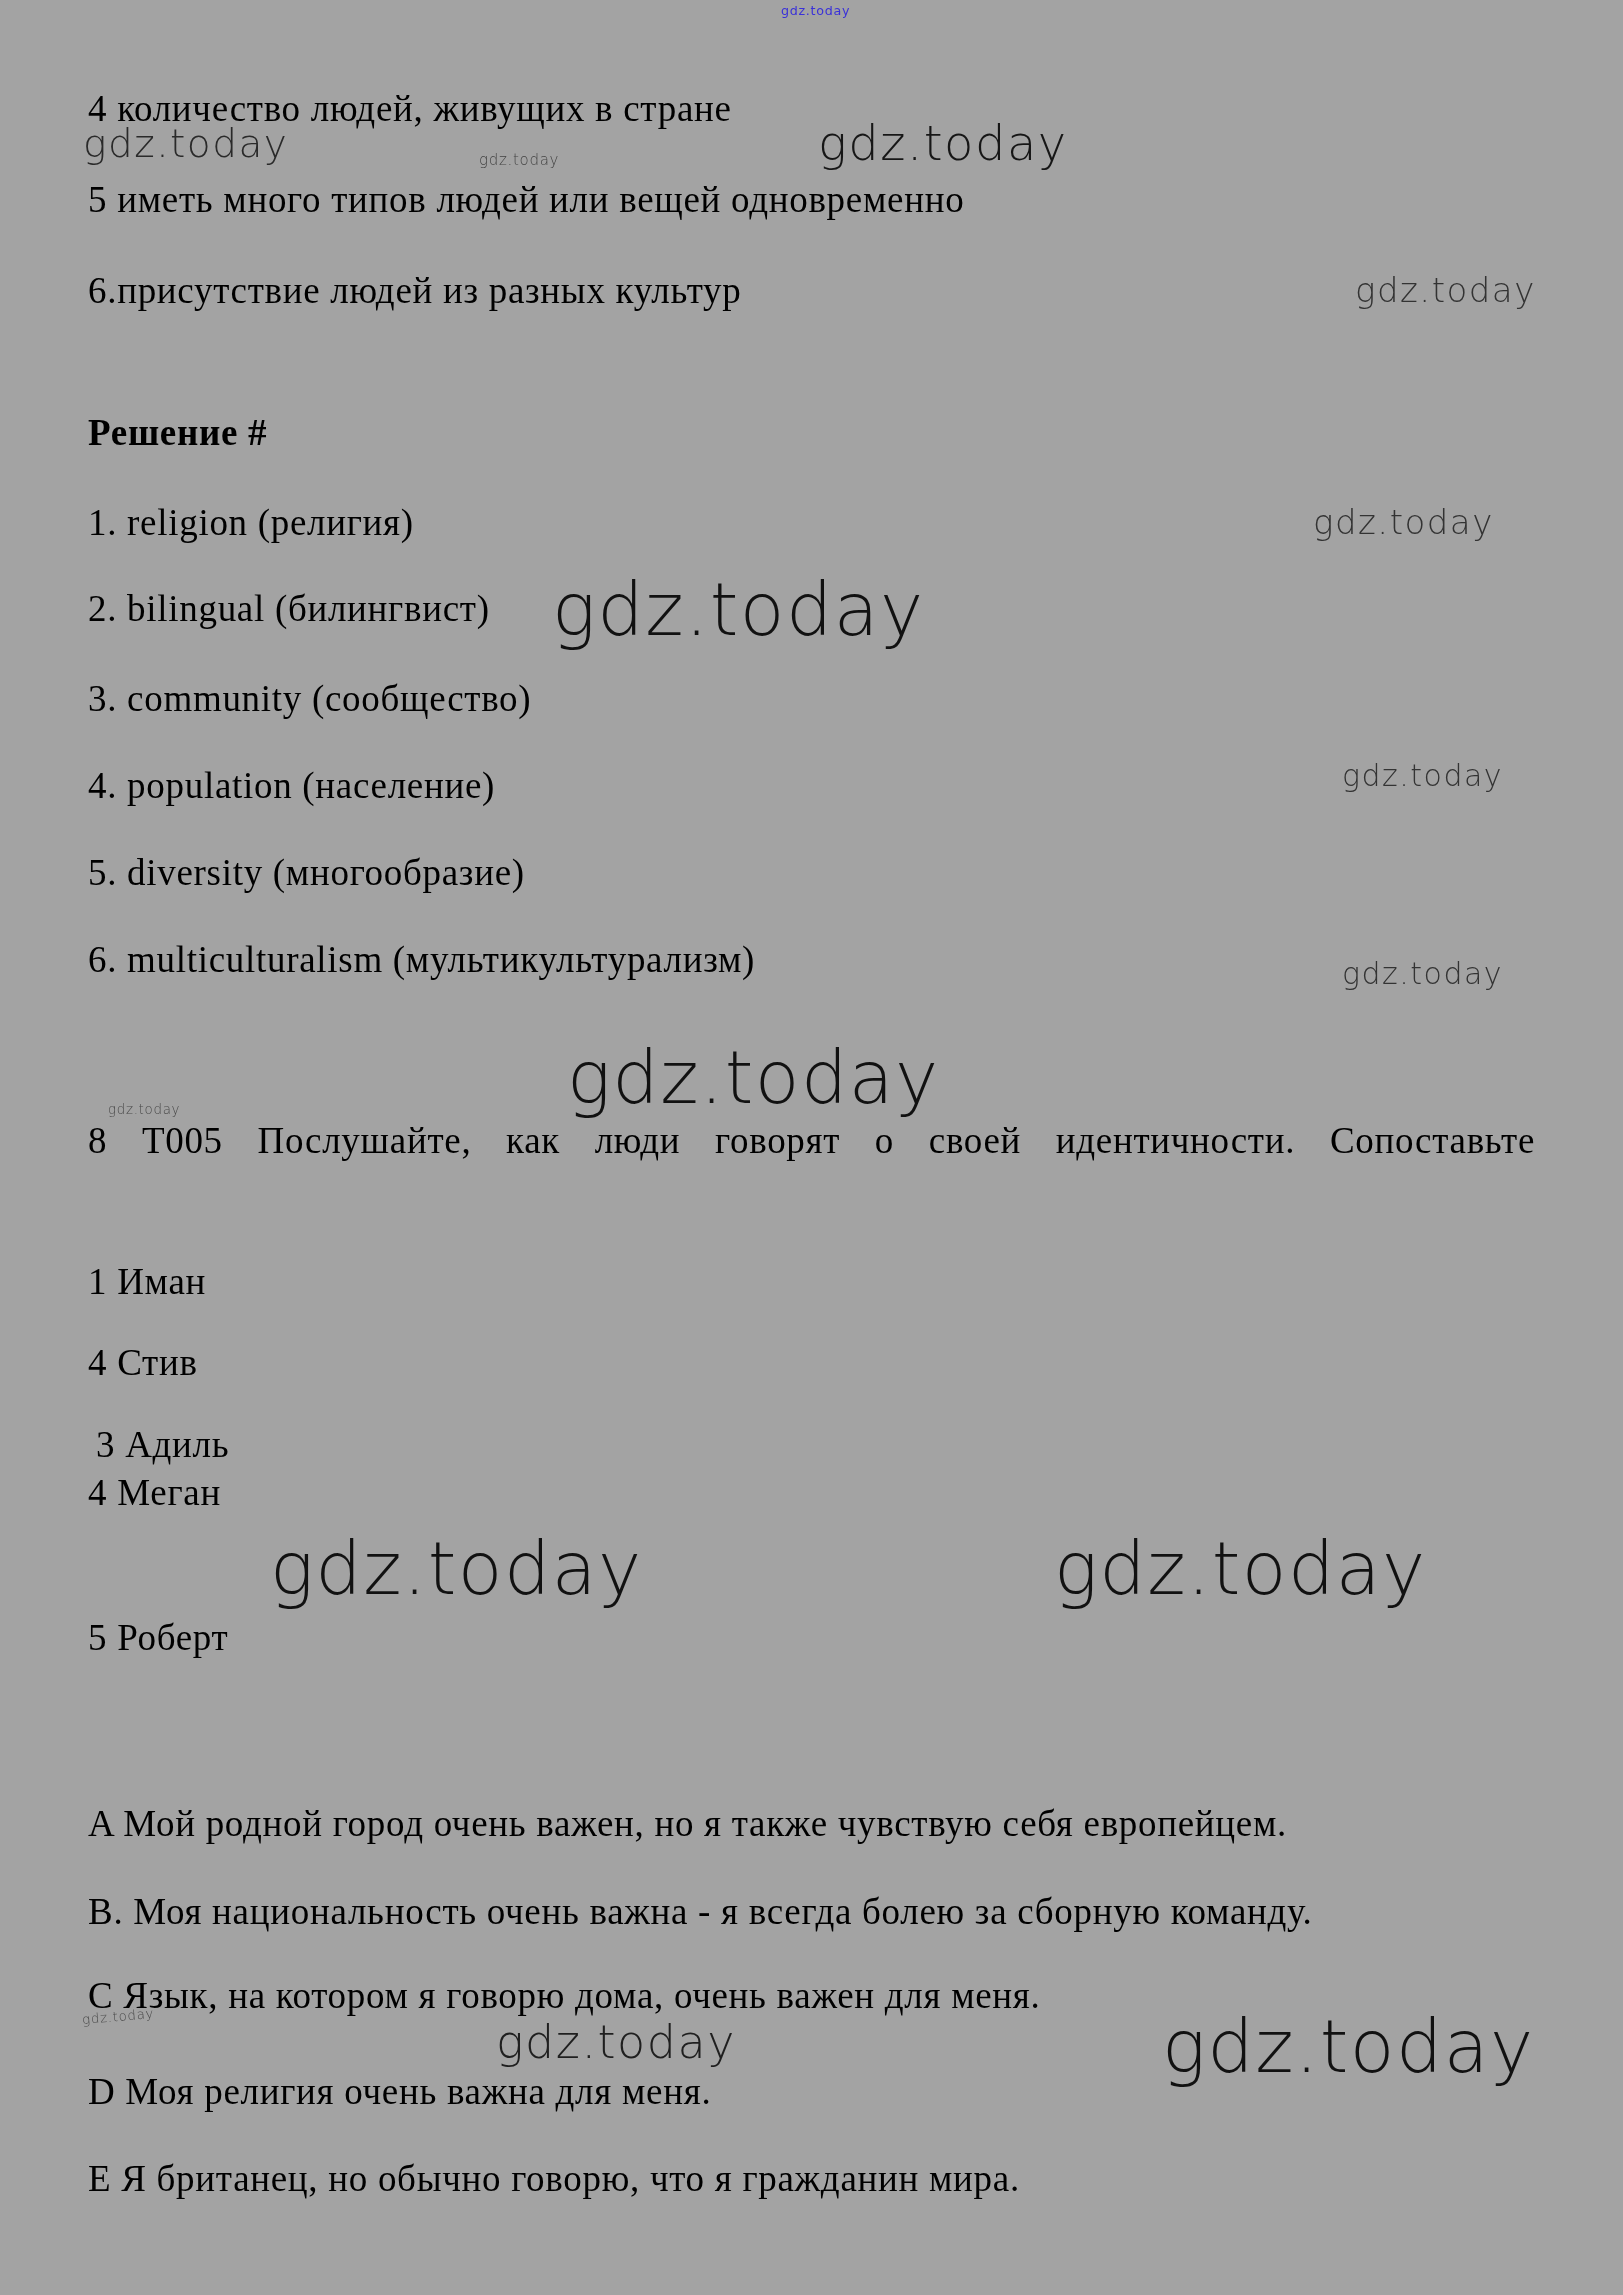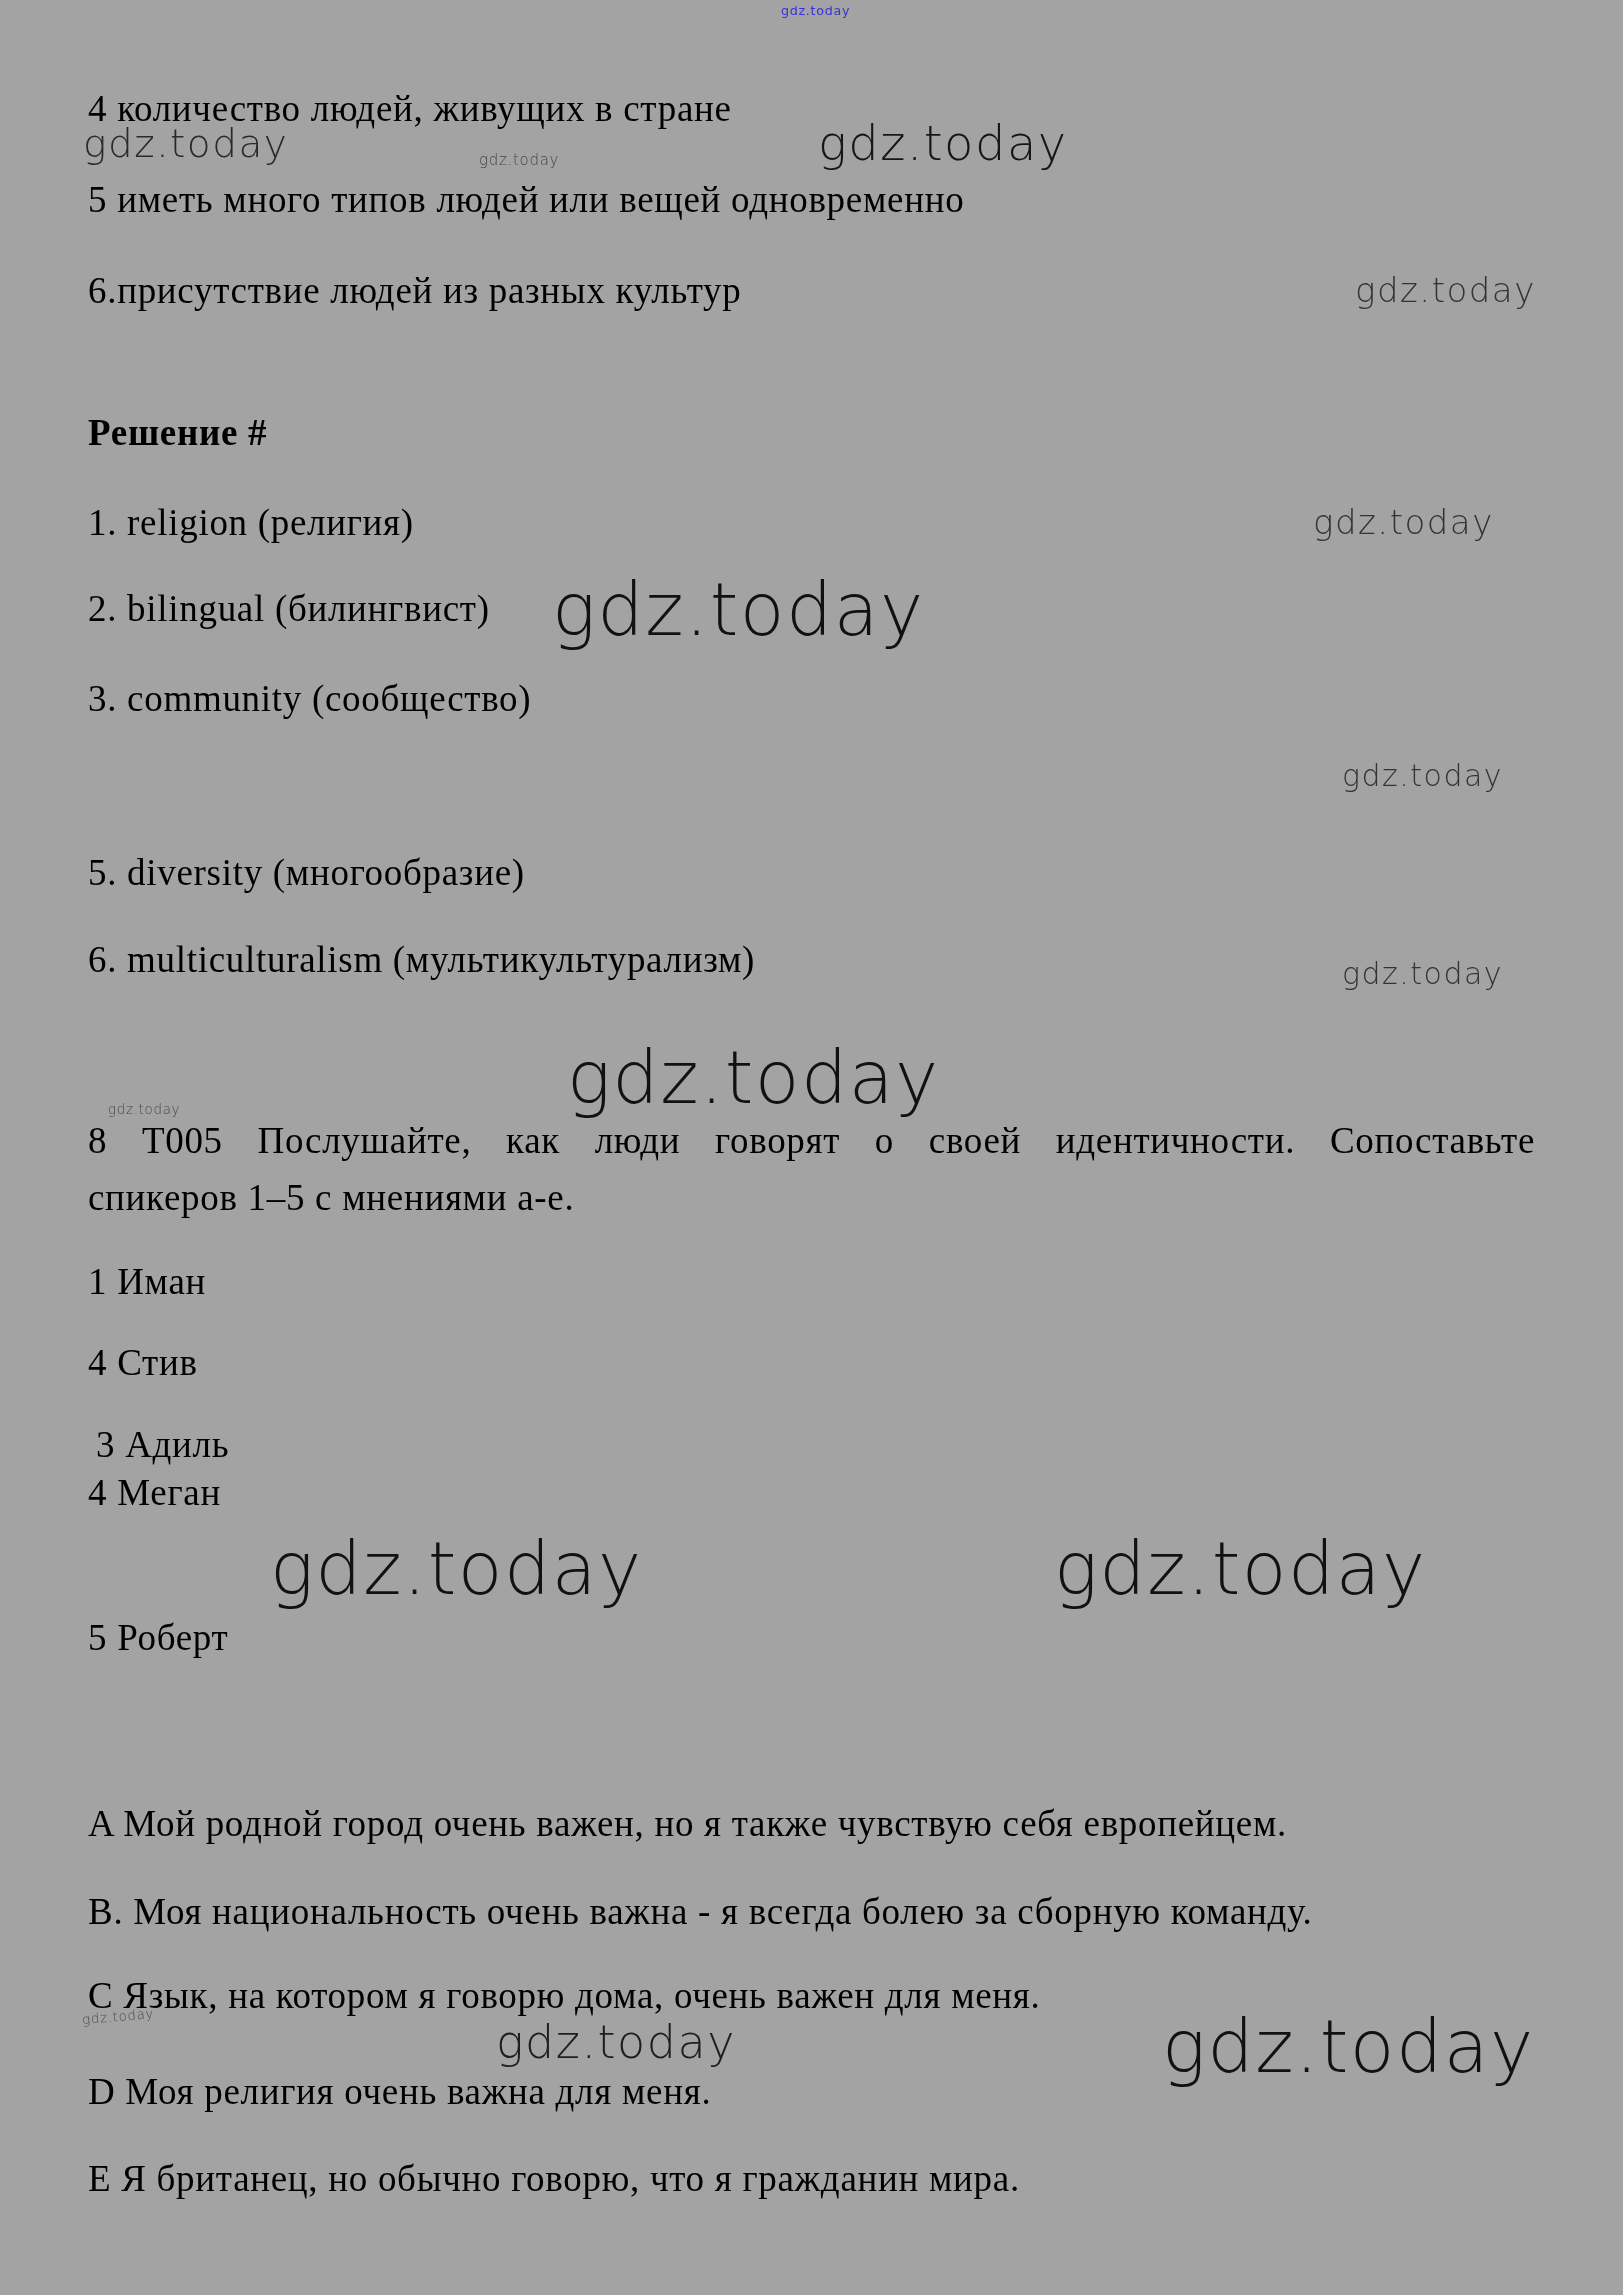--- a/index.html
+++ b/index.html
@@ -93,33 +93,33 @@
   <div class="t bold" style="left:88px;top:412px;">Решение #</div>
 
   <div class="t" style="left:88px;top:502px;">1. religion (религия)</div>
   <div class="wm side" style="left:1313px;top:505px;">gdz.today</div>
 
   <div class="t" style="left:88px;top:588px;">2. bilingual (билингвист)</div>
   <div class="wm huge" style="left:552px;top:573px;">gdz.today</div>
 
   <div class="t" style="left:88px;top:678px;">3. community (сообщество)</div>
 
+  <div class="t" style="left:88px;top:765px;">4. population (население)</div>
   <div class="wm side2" style="left:1342px;top:761px;">gdz.today</div>
 
   <div class="t" style="left:88px;top:852px;">5. diversity (многообразие)</div>
 
   <div class="t" style="left:88px;top:939px;">6. multiculturalism (мультикультурализм)</div>
   <div class="wm side2" style="left:1342px;top:959px;">gdz.today</div>
 
   <div class="wm huge" style="left:567px;top:1041px;">gdz.today</div>
   <div class="wm tiny" style="left:108px;top:1103px;">gdz.today</div>
 
   <div class="para" style="top:1120px;">
     <div class="jline">8 Т005 Послушайте, как люди говорят о своей идентичности. Сопоставьте</div>
-    <div class="nline" style="left:0;top:57px;">спикеров 1–5 с мнениями а-е.</div>
   </div>
 
   <div class="t" style="left:88px;top:1261px;">1 Иман</div>
   <div class="t" style="left:88px;top:1342px;">4 Стив</div>
   <div class="t" style="left:96px;top:1424px;">3 Адиль</div>
   <div class="t" style="left:88px;top:1448px;margin-top:24px;">4 Меган</div>
   <div class="t" style="left:88px;top:1617px;">5 Роберт</div>
 
   <div class="wm huge" style="left:270px;top:1532px;">gdz.today</div>
   <div class="wm huge" style="left:1054px;top:1532px;">gdz.today</div>

